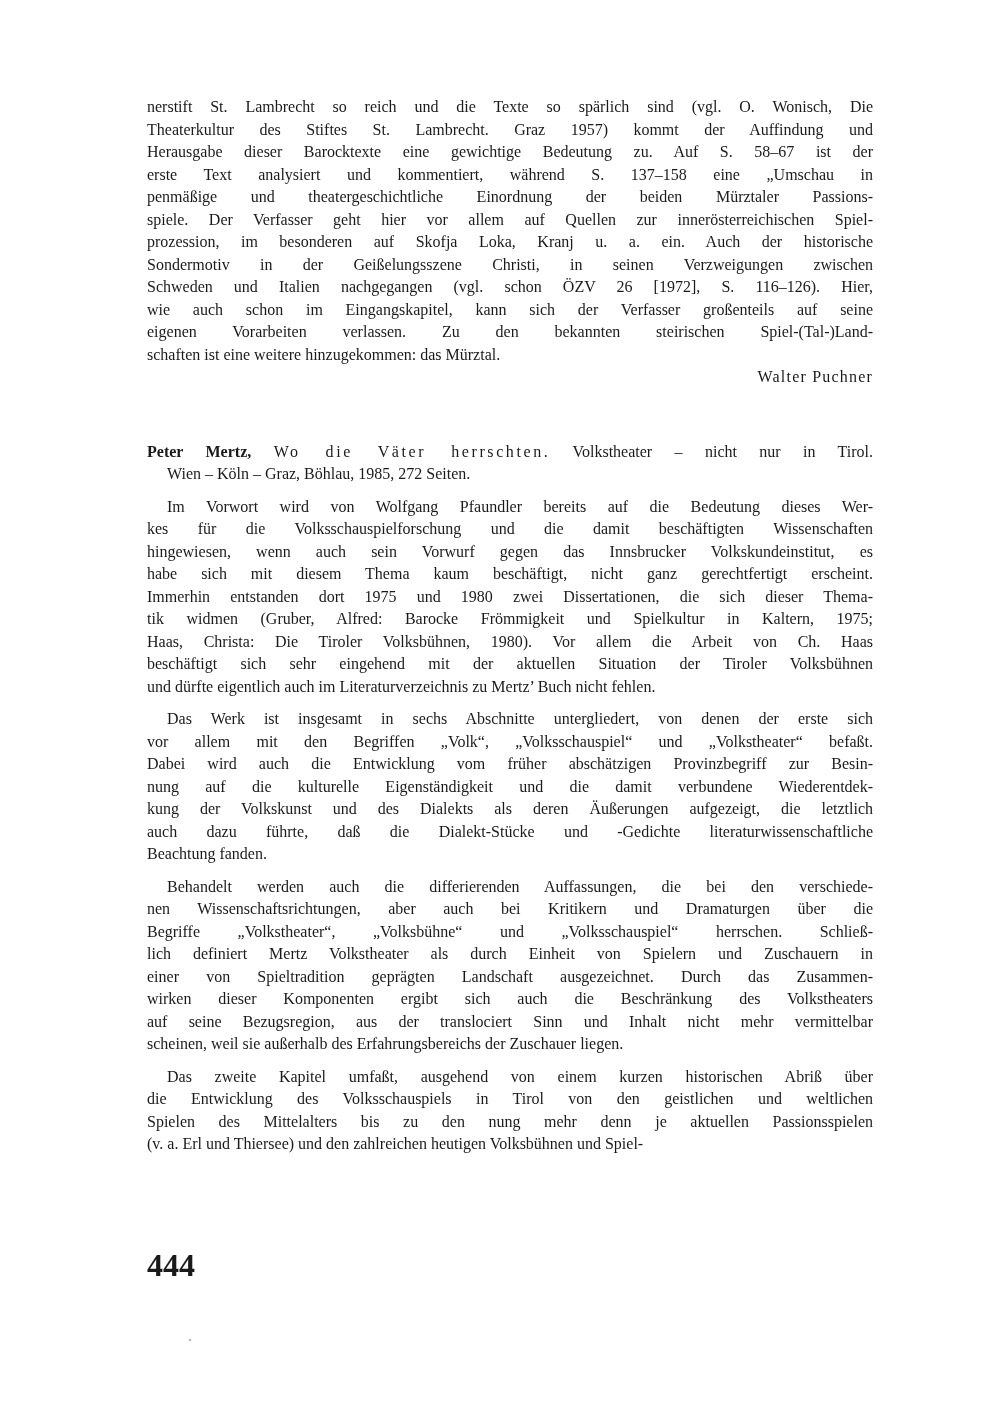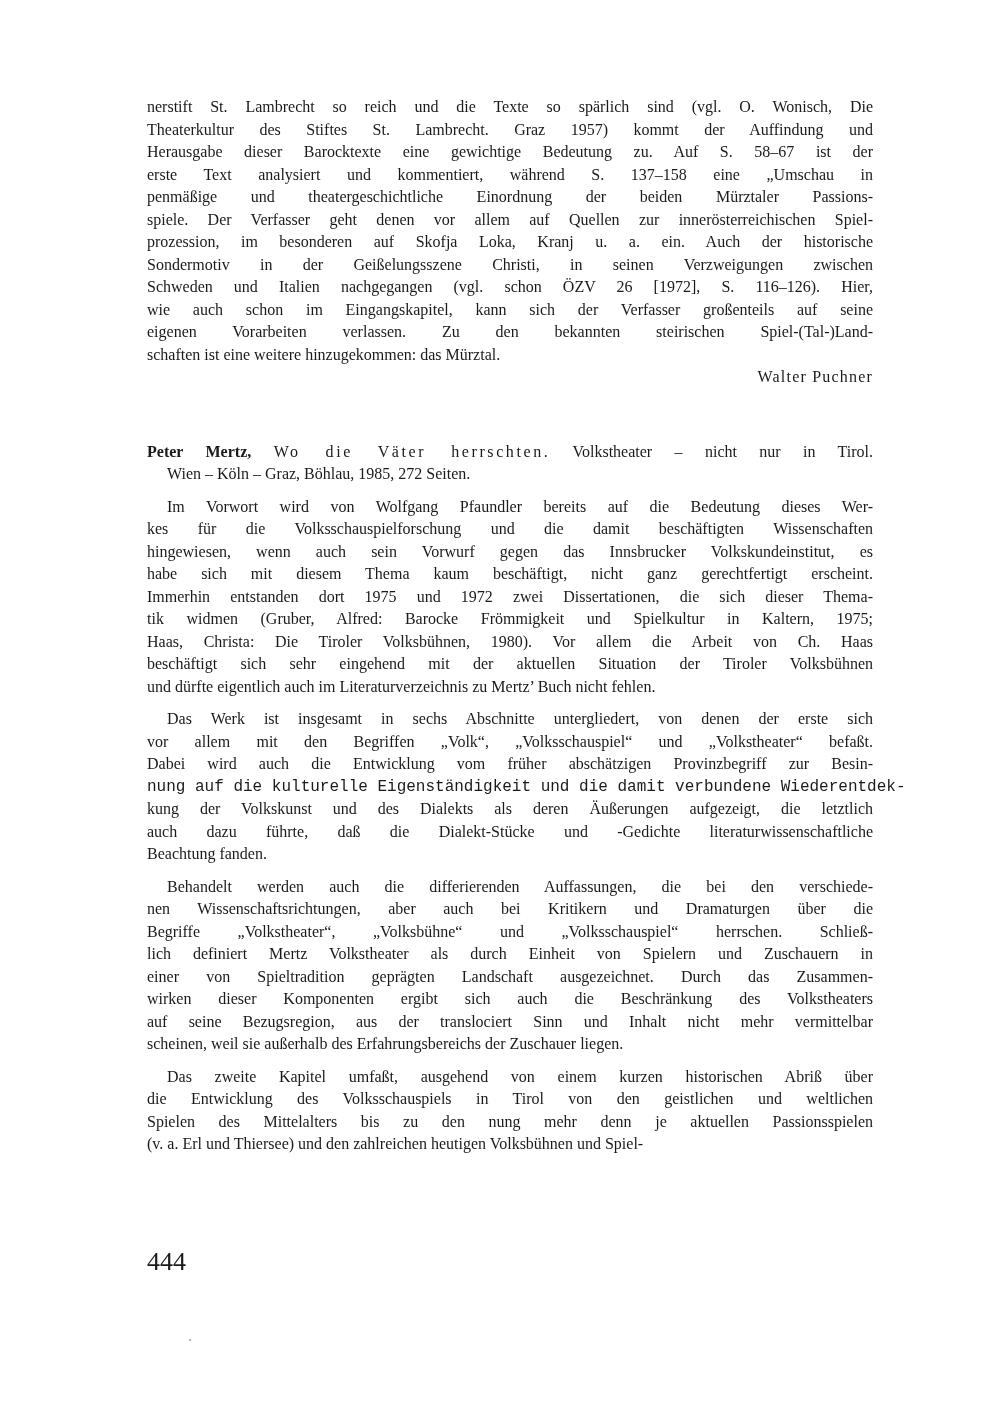--- a/index.html
+++ b/index.html
@@ -17,36 +17,36 @@
     }
     .gap-review { height: 52px; }
     .heading { margin: 0; }
     .heading .author { font-weight: bold; }
     .heading .title { letter-spacing: 2.6px; }
     .heading .cont { padding-left: 20px; }
     .pgap { height: 10px; }
     .page-number {
       position: absolute; left: 147px; top: 1247px;
       font-family: "Liberation Serif", "DejaVu Serif", serif;
-      font-size: 26px; color: #1a1a1a;
+      font-size: 32px; color: #1a1a1a; font-weight: bold;
     }
     .speck { position: absolute; left: 189px; top: 1339px; width: 2px; height: 2px; background: #9a9a9a; border-radius: 1px; }
   </style>
 </head>
 <body>
 
 <div class="page">
 
   <div class="para" id="prev-para">
       <span class="line" style="display: block; width: auto;">nerstift St. Lambrecht so reich und die Texte so spärlich sind (vgl. O. Wonisch, Die</span>
       <span class="line" style="display: block; width: auto;">Theaterkultur des Stiftes St. Lambrecht. Graz 1957) kommt der Auffindung und</span>
       <span class="line" style="display: block; width: auto;">Herausgabe dieser Barocktexte eine gewichtige Bedeutung zu. Auf S. 58–67 ist der</span>
       <span class="line" style="display: block; width: auto;">erste Text analysiert und kommentiert, während S. 137–158 eine „Umschau in</span>
       <span class="line" style="display: block; width: auto;">penmäßige und theatergeschichtliche Einordnung der beiden Mürztaler Passions-</span>
-      <span class="line" style="display: block; width: auto;">spiele. Der Verfasser geht denen vor allem auf Quellen zur innerösterreichischen Spiel-</span>
+      <span class="line" style="display: block; width: auto;">spiele. Der Verfasser geht hier vor allem auf Quellen zur innerösterreichischen Spiel-</span>
       <span class="line" style="display: block; width: auto;">prozession, im besonderen auf Skofja Loka, Kranj u. a. ein. Auch der historische</span>
       <span class="line" style="display: block; width: auto;">Sondermotiv in der Geißelungsszene Christi, in seinen Verzweigungen zwischen</span>
       <span class="line" style="display: block; width: auto;">Schweden und Italien nachgegangen (vgl. schon ÖZV 26 [1972], S. 116–126). Hier,</span>
       <span class="line" style="display: block; width: auto;">wie auch schon im Eingangskapitel, kann sich der Verfasser großenteils auf seine</span>
       <span class="line" style="display: block; width: auto;">eigenen Vorarbeiten verlassen. Zu den bekannten steirischen Spiel-(Tal-)Land-</span>
       <span class="line last" style="display: block; width: auto;">schaften ist eine weitere hinzugekommen: das Mürztal.</span>
     </div>
   <p class="sig">Walter Puchner</p>
 
   <div class="gap-review"></div>
@@ -56,32 +56,32 @@
     <span class="line last cont" style="display: block; width: auto;">Wien – Köln – Graz, Böhlau, 1985, 272 Seiten.</span>
   </div>
 
   <div id="review-paras">
       <div class="pgap"></div>
       <div class="para">
         <span class="line" style="text-indent: 20px; display: block; width: auto;">Im Vorwort wird von Wolfgang Pfaundler bereits auf die Bedeutung dieses Wer-</span>
         <span class="line" style="display: block; width: auto;">kes für die Volksschauspielforschung und die damit beschäftigten Wissenschaften</span>
         <span class="line" style="display: block; width: auto;">hingewiesen, wenn auch sein Vorwurf gegen das Innsbrucker Volkskundeinstitut, es</span>
         <span class="line" style="display: block; width: auto;">habe sich mit diesem Thema kaum beschäftigt, nicht ganz gerechtfertigt erscheint.</span>
-        <span class="line" style="display: block; width: auto;">Immerhin entstanden dort 1975 und 1972 zwei Dissertationen, die sich dieser Thema-</span>
+        <span class="line" style="display: block; width: auto;">Immerhin entstanden dort 1975 und 1980 zwei Dissertationen, die sich dieser Thema-</span>
         <span class="line" style="display: block; width: auto;">tik widmen (Gruber, Alfred: Barocke Frömmigkeit und Spielkultur in Kaltern, 1975;</span>
         <span class="line" style="display: block; width: auto;">Haas, Christa: Die Tiroler Volksbühnen, 1980). Vor allem die Arbeit von Ch. Haas</span>
         <span class="line" style="display: block; width: auto;">beschäftigt sich sehr eingehend mit der aktuellen Situation der Tiroler Volksbühnen</span>
         <span class="line last" style="display: block; width: auto;">und dürfte eigentlich auch im Literaturverzeichnis zu Mertz’ Buch nicht fehlen.</span>
       </div>
       <div class="pgap"></div>
       <div class="para">
         <span class="line" style="text-indent: 20px; display: block; width: auto;">Das Werk ist insgesamt in sechs Abschnitte untergliedert, von denen der erste sich</span>
         <span class="line" style="display: block; width: auto;">vor allem mit den Begriffen „Volk“, „Volksschauspiel“ und „Volkstheater“ befaßt.</span>
         <span class="line" style="display: block; width: auto;">Dabei wird auch die Entwicklung vom früher abschätzigen Provinzbegriff zur Besin-</span>
-        <span class="line" style="display: block; width: auto; font-family: Liberation Mono, monospace;">nung auf die kulturelle Eigenständigkeit und die damit verbundene Wiederentdek-</span>
+        <span class="line" style="display: block; width: auto;">nung auf die kulturelle Eigenständigkeit und die damit verbundene Wiederentdek-</span>
         <span class="line" style="display: block; width: auto;">kung der Volkskunst und des Dialekts als deren Äußerungen aufgezeigt, die letztlich</span>
         <span class="line" style="display: block; width: auto;">auch dazu führte, daß die Dialekt-Stücke und -Gedichte literaturwissenschaftliche</span>
         <span class="line last" style="display: block; width: auto;">Beachtung fanden.</span>
       </div>
       <div class="pgap"></div>
       <div class="para">
         <span class="line" style="text-indent: 20px; display: block; width: auto;">Behandelt werden auch die differierenden Auffassungen, die bei den verschiede-</span>
         <span class="line" style="display: block; width: auto;">nen Wissenschaftsrichtungen, aber auch bei Kritikern und Dramaturgen über die</span>
         <span class="line" style="display: block; width: auto;">Begriffe „Volkstheater“, „Volksbühne“ und „Volksschauspiel“ herrschen. Schließ-</span>
         <span class="line" style="display: block; width: auto;">lich definiert Mertz Volkstheater als durch Einheit von Spielern und Zuschauern in</span>

